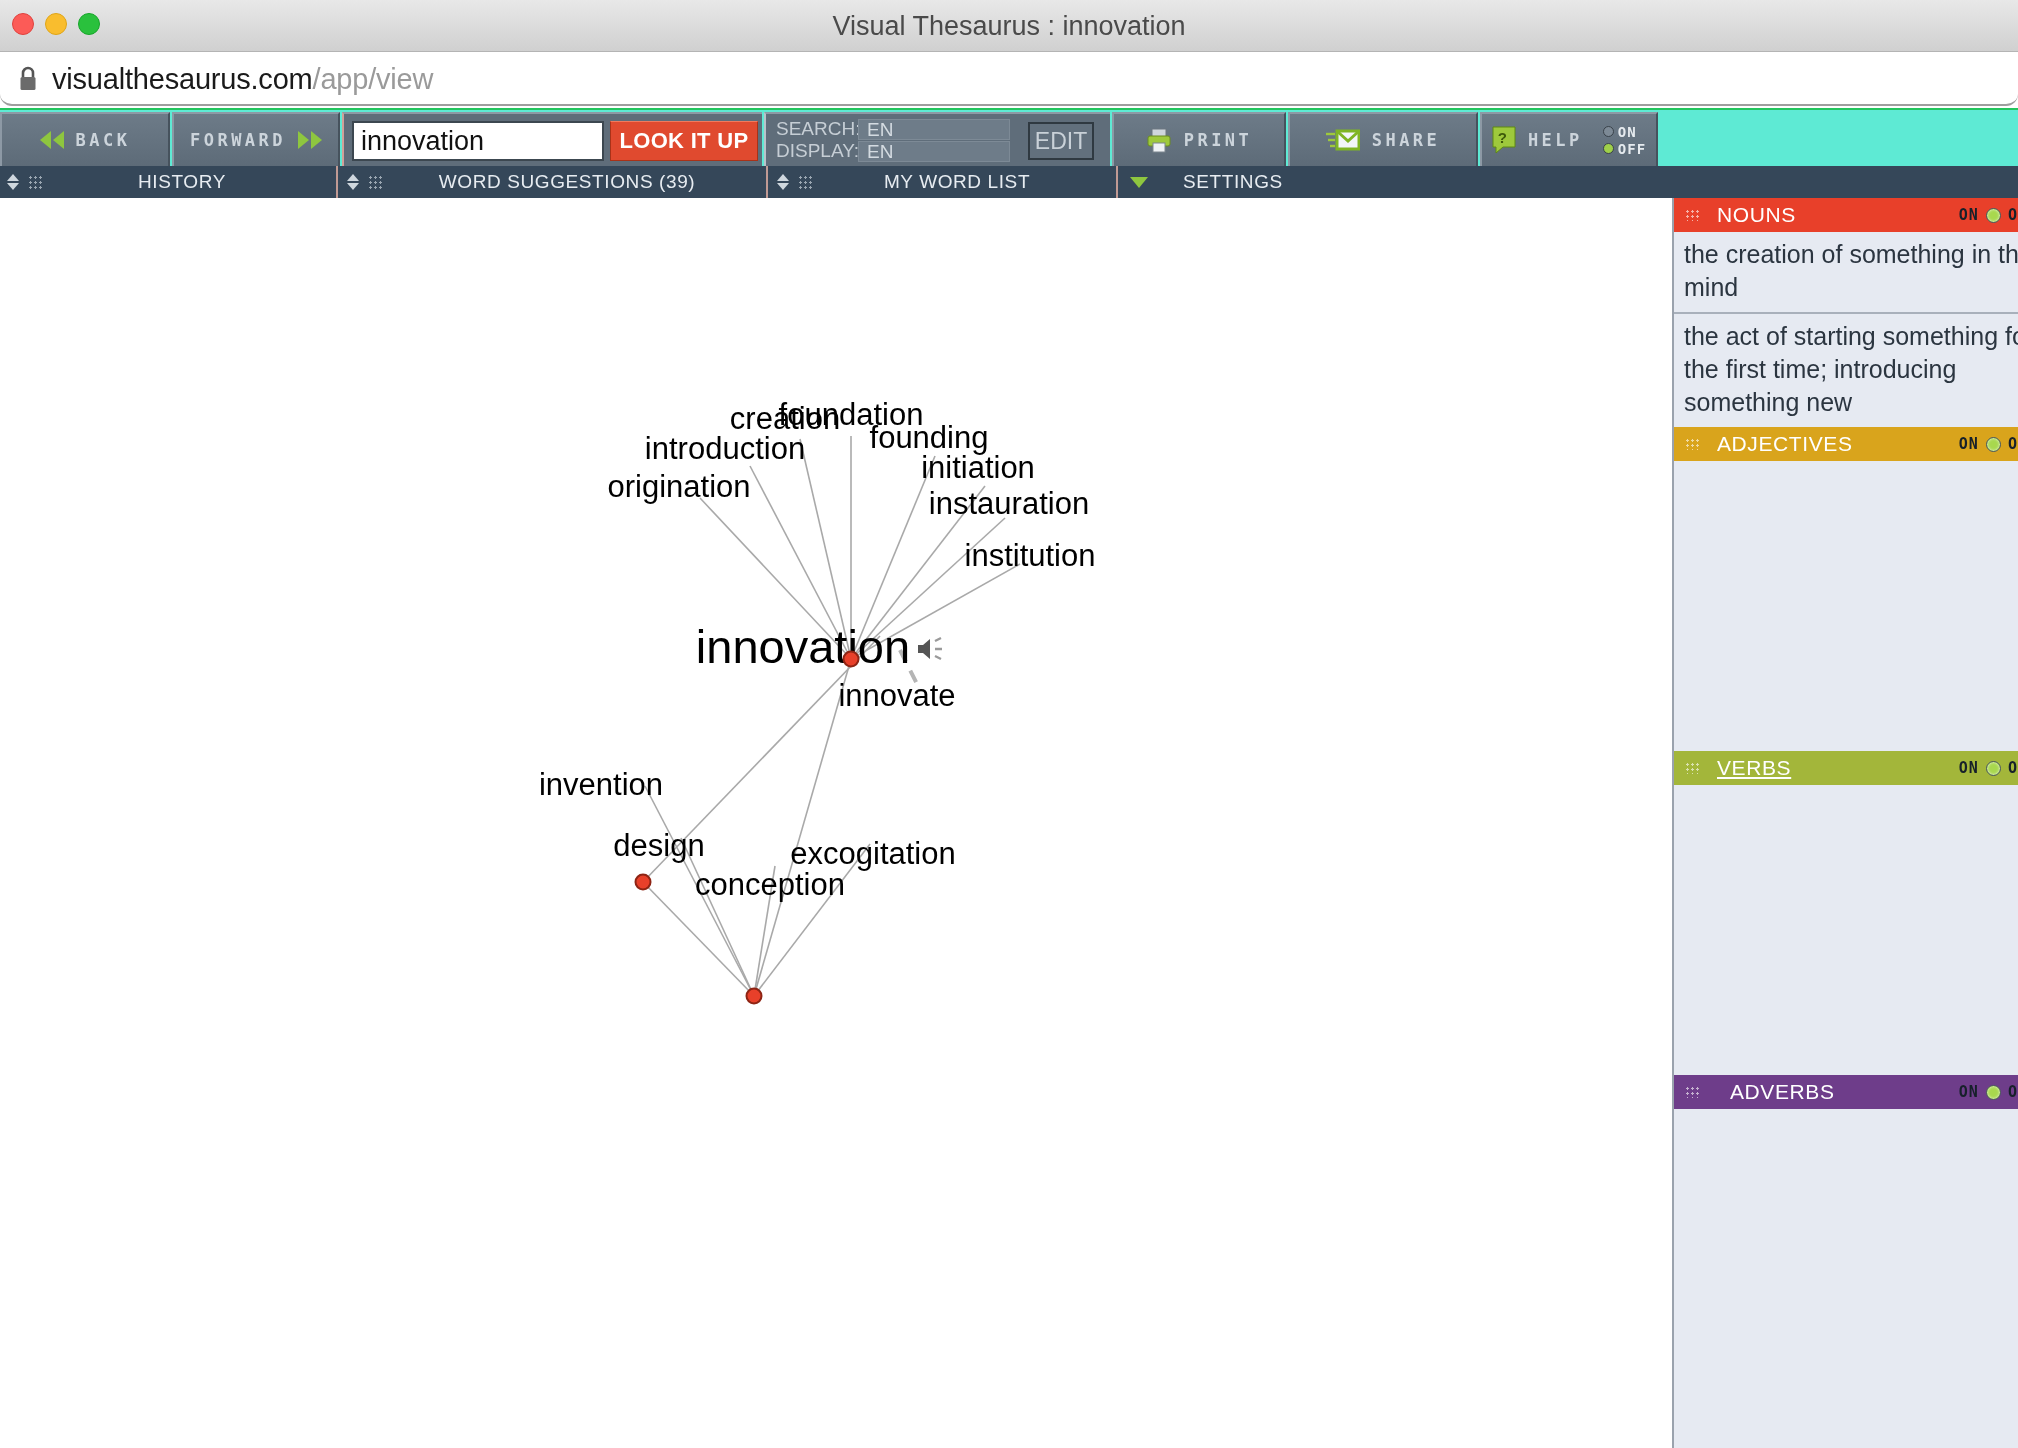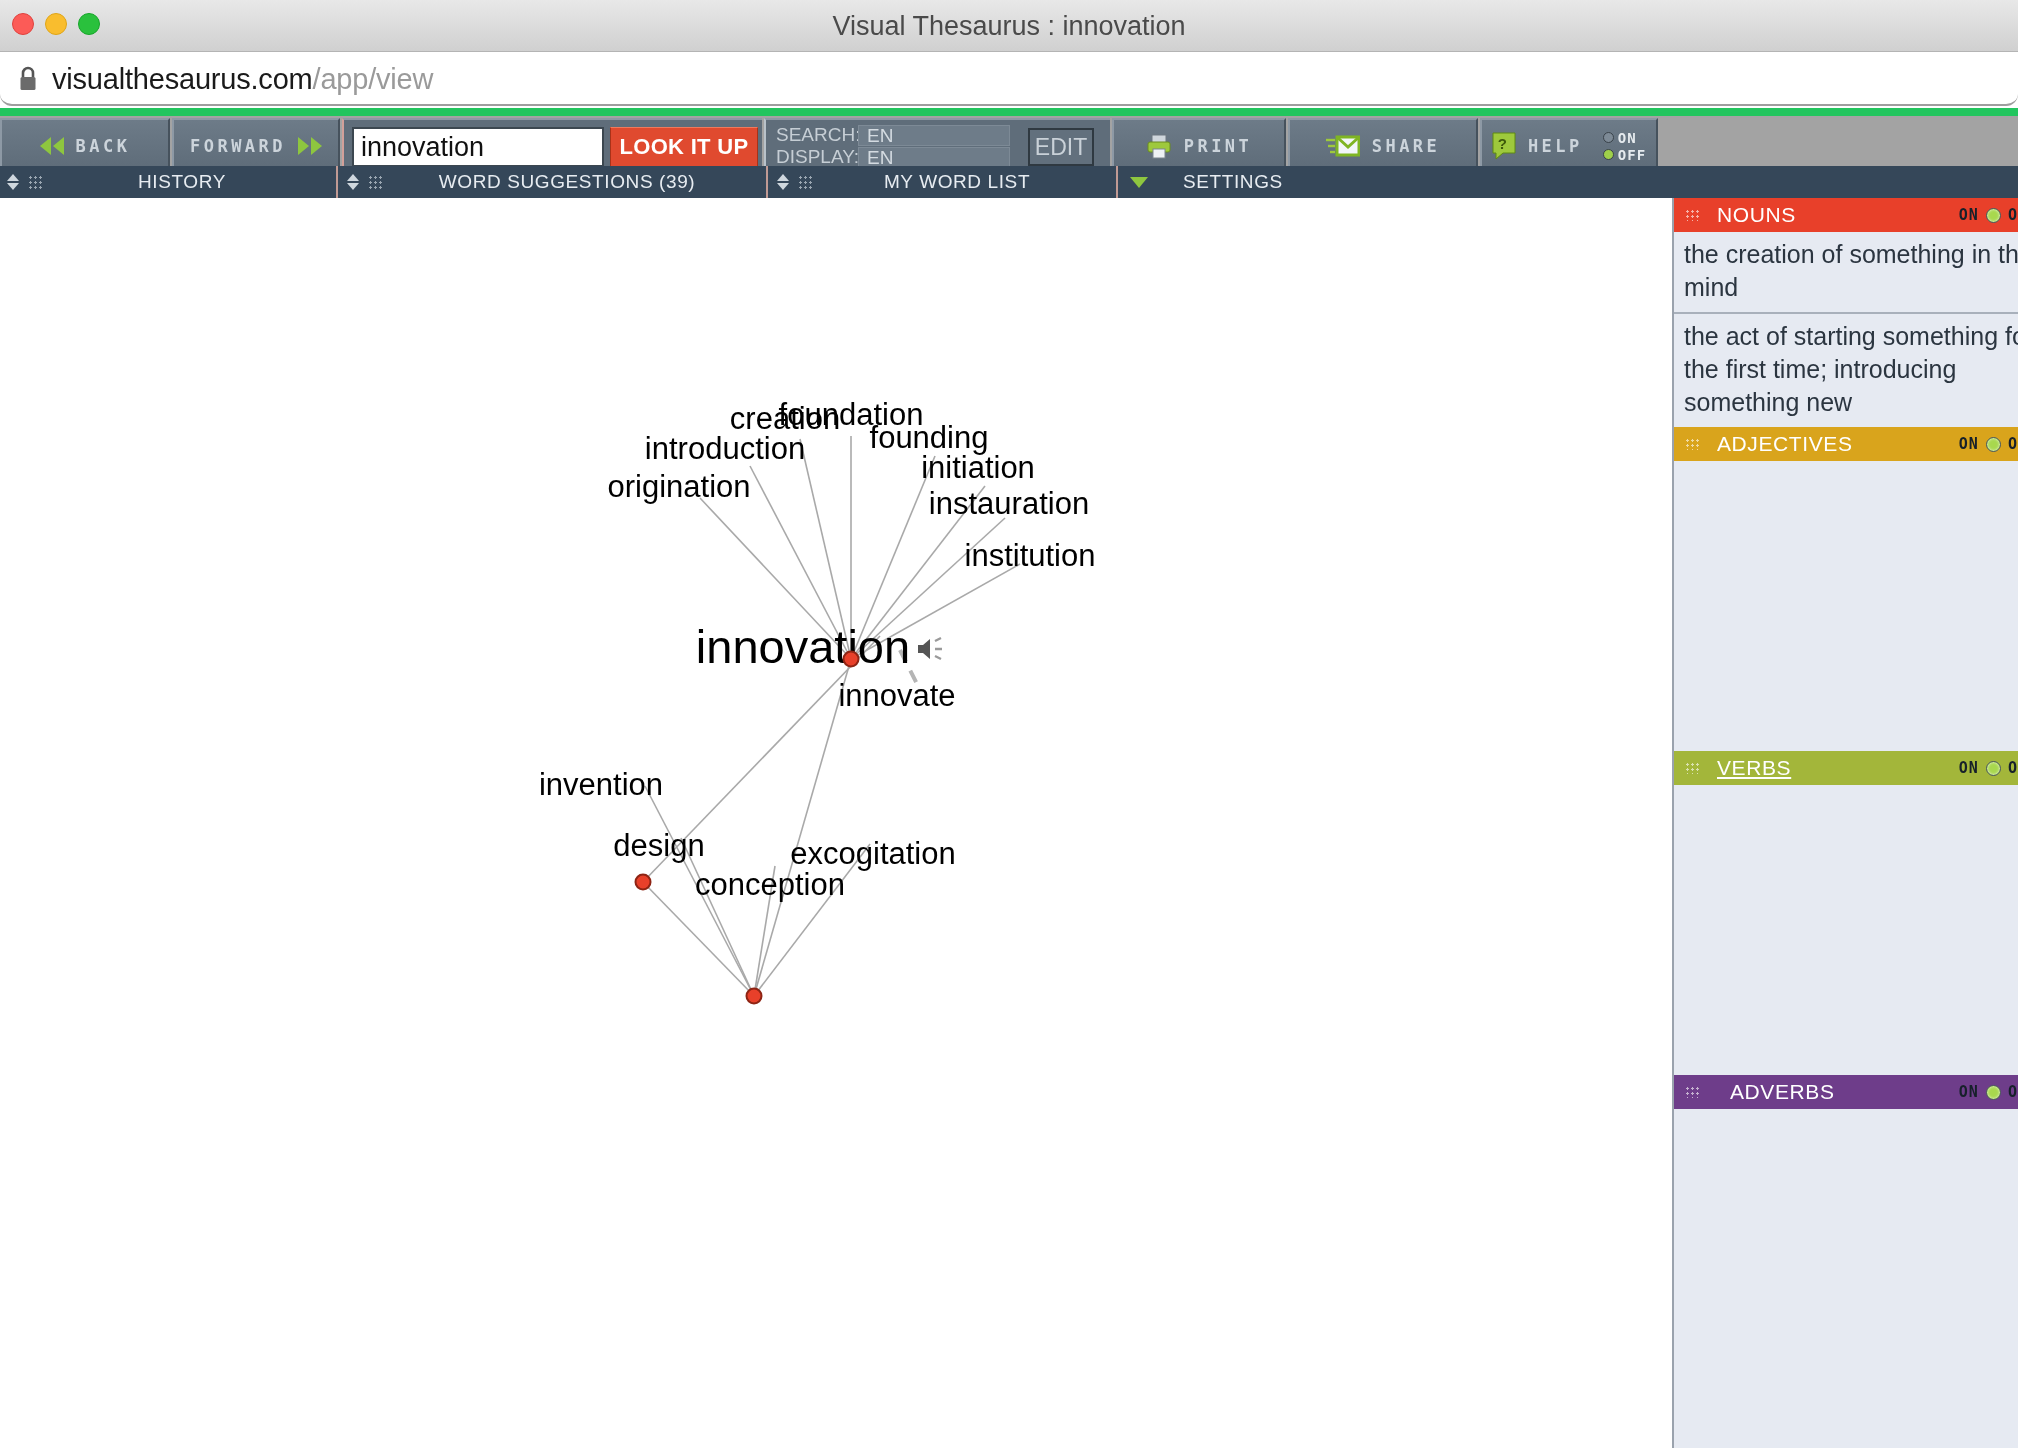--- a/index.html
+++ b/index.html
@@ -36,22 +36,22 @@
   }
   .url-text {
     position:absolute; left:52px; top:11px;
     font-size:29px; color:#1a1a1a; letter-spacing:-0.2px;
   }
   .url-text .path { color:#9a9a9a; }
 
   
   .toolbar1 {
     position:absolute; left:0; top:108px; width:2018px; height:58px;
-    background:#a3a3a3;
-    border-top:8px solid #22c55e;
+    background:#5eead4;
+    border-top:2px solid #22c55e;
   }
   .tb-btn {
     position:absolute; top:2px; height:54px;
     background:linear-gradient(#6d7b88,#5d6b78);
     border-left:2px solid #8d99a5; border-right:2px solid #46525d;
     border-top:2px solid #8d99a5;
     display:flex; align-items:center; justify-content:center; gap:12px;
     color:#ccd4db; font-size:18px; letter-spacing:3.5px; font-weight:bold;
   }
   .tb-btn .lbl { font-family:"DejaVu Sans Mono", monospace; font-size:17px; }

